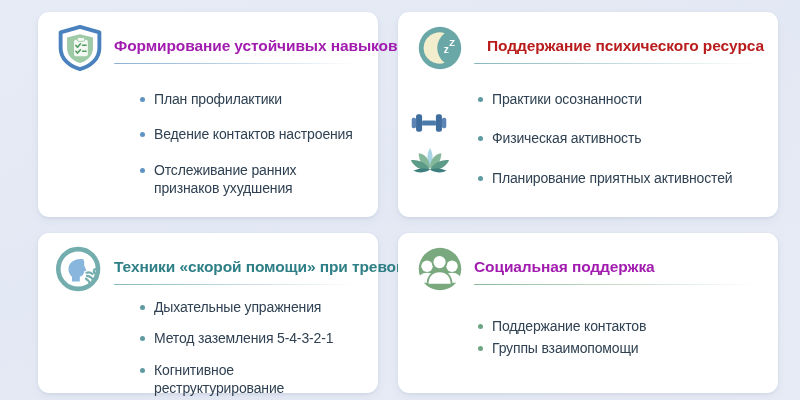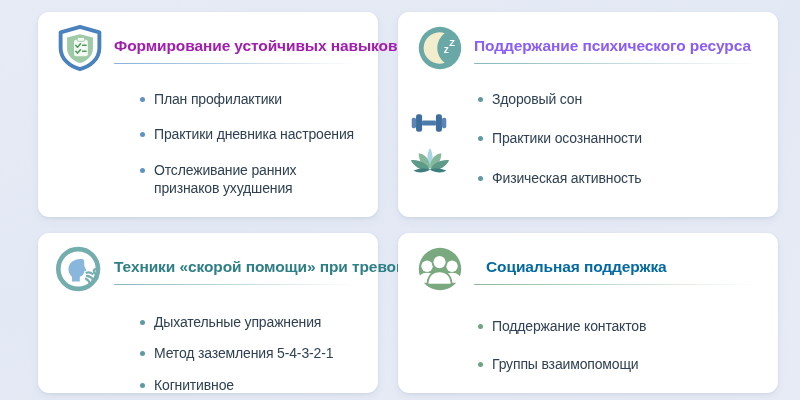--- a/index.html
+++ b/index.html
@@ -61,25 +61,25 @@
     white-space: nowrap;
   }
   .title-rule {
     height: 1.6px;
     margin-top: 8px;
     margin-right: 8px;
     border-radius: 2px;
   }
   .c-blue .card-title { color: #a21caf; }
   .c-blue .title-rule { background: linear-gradient(to right, #89b2d8 0%, #b9d0e6 45%, rgba(210,225,240,0) 100%); }
-  .c-teal .card-title { color: #8b5cf6; }
+  .c-teal .card-title { color: #b91c1c; text-align: right; }
   .c-teal .title-rule { background: linear-gradient(to right, #86b8bd 0%, #bcd6d9 45%, rgba(210,230,232,0) 100%); }
   .c-teal2 .card-title { color: #2f7f86; }
   .c-teal2 .title-rule { background: linear-gradient(to right, #86b8bd 0%, #bcd6d9 45%, rgba(210,230,232,0) 100%); }
-  .c-green .card-title { color: #0369a1; margin-left: 12px; }
+  .c-green .card-title { color: #a21caf; }
   .c-green .title-rule { background: linear-gradient(to right, #8bb897 0%, #c0d8c6 45%, rgba(215,233,220,0) 100%); }
 
   ul.bullets {
     list-style: none;
     margin: 0;
     padding: 0 4px 0 86px;
   }
   ul.bullets li {
     position: relative;
     font-size: 14px;
@@ -101,23 +101,23 @@
   .c-teal2 ul.bullets li::before { background: #5f9aa3; }
   .c-green ul.bullets li::before { background: #6da584; }
 
   .card-1 ul.bullets { padding-left: 86px; }
   .card-1 ul.bullets li:first-child { margin-top: 18px; }
   .card-2 ul.bullets { padding-left: 64px; }
   .card-2 ul.bullets li:first-child { margin-top: 18px; }
   .card-2 ul.bullets li { margin-top: 21px; }
   .card-3 ul.bullets { padding-left: 86px; }
   .card-3 ul.bullets li { margin-top: 13px; }
-  .card-3 ul.bullets li:first-child { margin-top: 20px; }
+  .card-3 ul.bullets li:first-child { margin-top: 5px; }
   .card-4 ul.bullets { padding-left: 64px; }
-  .card-4 ul.bullets li { margin-top: 20px; }
+  .card-4 ul.bullets li { margin-top: 4px; }
   .card-4 ul.bullets li:first-child { margin-top: 24px; }
 
   .side-icon {
     position: absolute;
     width: 38px; height: 30px;
     left: 12px;
   }
   .side-icon svg { width: 38px; height: 30px; display: block; }
   .si-dumbbell { top: 96px; }
   .si-lotus { top: 130px; width: 40px; height: 38px; }
@@ -143,21 +143,21 @@
             <rect x="28" y="28.6" width="5.4" height="1.7" rx="0.8" fill="#4f9b5d"></rect>
           </svg>
         </div>
         <div class="title-wrap">
           <div class="card-title">Формирование устойчивых навыков</div>
           <div class="title-rule"></div>
         </div>
       </div>
       <ul class="bullets">
         <li>План профилактики</li>
-        <li>Практики дневника настроения</li>
+        <li>Ведение контактов настроения</li>
         <li>Отслеживание ранних признаков ухудшения</li>
       </ul>
     </div>
   </div>
 
   <div class="card card-2 c-teal">
     <div class="card-inner">
       <div class="card-head">
         <div class="icon-badge">
           <svg viewBox="0 0 52 52">
@@ -166,23 +166,23 @@
             <text x="30" y="31" font-family="Liberation Sans, sans-serif" font-size="11" font-weight="700" fill="#ffffff">z</text>
             <text x="36" y="24" font-family="Liberation Sans, sans-serif" font-size="10" font-weight="700" fill="#ffffff">Z</text>
           </svg>
         </div>
         <div class="title-wrap">
           <div class="card-title">Поддержание психического ресурса</div>
           <div class="title-rule"></div>
         </div>
       </div>
       <ul class="bullets">
-        <li>Здоровый сон</li>
         <li>Практики осознанности</li>
         <li>Физическая активность</li>
+        <li>Планирование приятных активностей</li>
       </ul>
       <div class="side-icon si-dumbbell">
         <svg viewBox="0 0 44 30">
           <rect x="2" y="9" width="5" height="12" rx="2" fill="#5b85b5"></rect>
           <rect x="7" y="5" width="7" height="20" rx="2.6" fill="#3f6d9e"></rect>
           <rect x="14" y="12" width="16" height="6" rx="1.4" fill="#4a7aa9"></rect>
           <rect x="30" y="5" width="7" height="20" rx="2.6" fill="#3f6d9e"></rect>
           <rect x="37" y="9" width="5" height="12" rx="2" fill="#5b85b5"></rect>
         </svg>
       </div>

